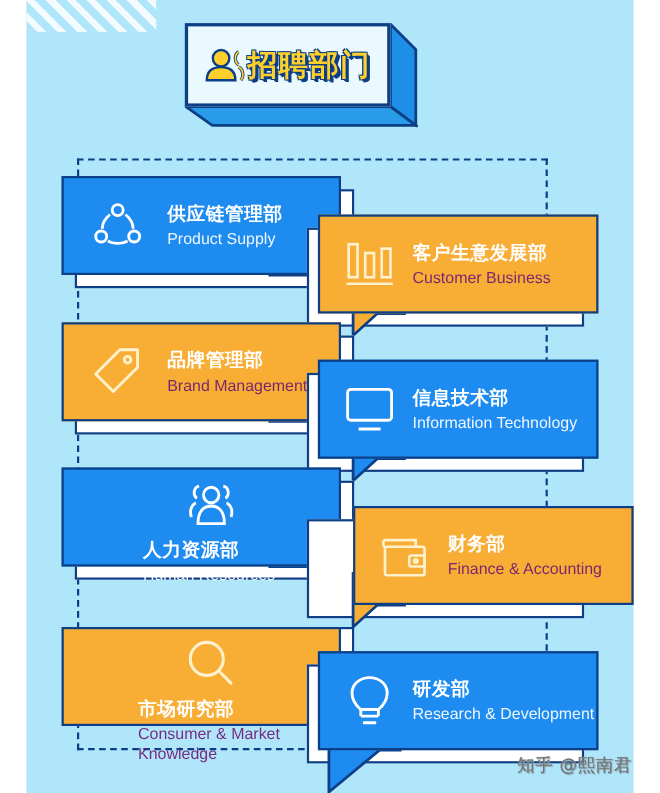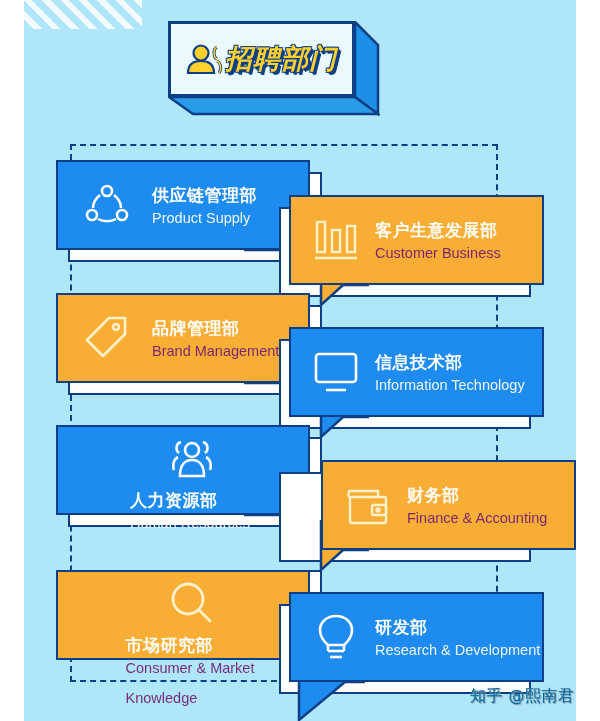--- a/index.html
+++ b/index.html
@@ -28,21 +28,21 @@
   }
   .title-depth-bottom {
     position: absolute; left: 0; top: 76px; width: 211px; height: 18px;
     background: #1e8fe6;
     clip-path: polygon(0 0, 89% 0, 100% 100%, 14% 100%);
   }
   .title-outline-svg { position: absolute; left: 0; top: 0; width: 212px; height: 95px; }
   .title-face {
     position: absolute; left: 0; top: 0; width: 187px; height: 76px;
     background: #eaf9fe; border: 3px solid #0d3f86;
-    display: flex; align-items: center; justify-content: center; gap: 1px; font-style: italic;
+    display: flex; align-items: center; justify-content: center; gap: 1px;
   }
   .title-text {
     font-family: "DejaVu Sans", sans-serif; font-weight: bold;
     font-size: 27px; color: #ffd02c; letter-spacing: 1px;
     text-shadow: 2px 2px 0 #0d3f86, -1px -1px 0 #0d3f86, 1px -1px 0 #0d3f86, -1px 1px 0 #0d3f86, 1px 1px 0 #0d3f86, 3px 3px 0 #0d3f86;
   }
   .title-icon { width: 38px; height: 32px; }
 
   
   .dash-frame {
@@ -71,21 +71,21 @@
     font-family: "DejaVu Sans", sans-serif; letter-spacing: 0.5px;
   }
   .en {
     color: #ffffff; font-size: 14.5px; line-height: 18px; margin-top: 3px;
     font-family: "Liberation Sans", sans-serif; opacity: 0.92;
   }
   .card.orange .en { color: #701a75; }
 
   .watermark {
     position: absolute; left: 470px; top: 686px;
-    font-size: 16px; color: #0369a1; letter-spacing: 0.5px;
+    font-size: 16px; color: #737373; letter-spacing: 0.5px;
     text-shadow: 0 0 1px #8aa0ad, 1px 1px 1px #8aa0ad;
     font-family: "DejaVu Sans", sans-serif;
   }
 </style>
 </head>
 <body>
 
 <div class="panel">
   <div class="stripes"></div>
 </div>
@@ -245,21 +245,21 @@
   <div class="face" style="left:0; top:12px; width:254px; height:90px;flex-direction:column;">
     <div class="icon-box">
       <svg viewBox="0 0 48 48" fill="none" stroke="#fff1cc" stroke-width="2.8" stroke-linecap="round">
         <circle cx="20" cy="20" r="15"></circle>
         <line x1="31" y1="31" x2="42" y2="42"></line>
       </svg>
     </div>
     <div class="texts">
       <div class="cn">市场研究部</div>
       <div class="en">Consumer &amp; Market</div>
-      <div class="en" style="margin-top:12px;">Knowledge</div>
+      <div class="en" style="margin-top:0;">Knowledge</div>
     </div>
   </div>
 </div>
 
 <div class="card blue" style="left:289px; top:592px;">
   <div class="shadow" style="left:-10px; top:12px; width:252px; height:90px;"></div>
   <svg class="tail" style="left:-4px; top:60px; width:80px; height:72px;" viewBox="0 0 80 72">
     <polygon points="14,0 80,0 80,30 60,30 14,68" fill="#1d8bf0" stroke="#0d3f86" stroke-width="2.5"></polygon>
   </svg>
   <div class="face" style="left:0; top:0; width:255px; height:90px;">

